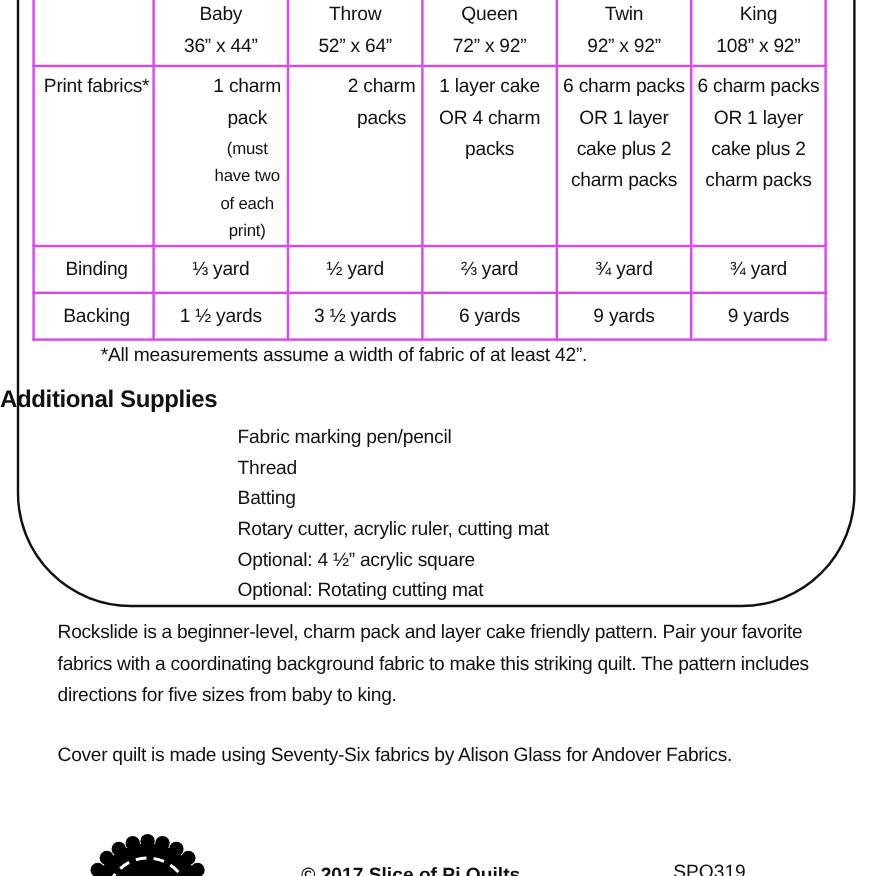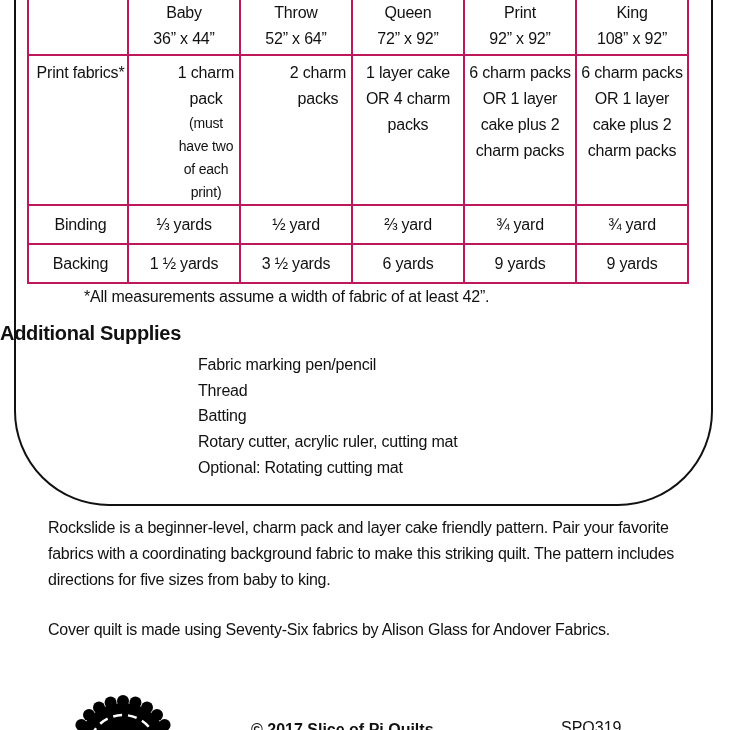--- a/index.html
+++ b/index.html
@@ -27,21 +27,21 @@
   }
   table.req {
     position: absolute;
     left: 27px;
     top: -2px;
     border-collapse: collapse;
     font-size: 16px;
     letter-spacing: -0.2px;
   }
   table.req td, table.req th {
-    border: 2px solid #be185d;
+    border: 2px solid #d946ef;
     padding: 0;
     font-weight: normal;
     text-align: center;
     vertical-align: top;
     line-height: 26px;
   }
   table.req th {
     height: 54px;
     vertical-align: top;
   }
@@ -146,42 +146,42 @@
     </th>
     <th>
       <span class="size-name">Throw</span>
       <span class="size-dim">52” x 64”</span>
     </th>
     <th>
       <span class="size-name">Queen</span>
       <span class="size-dim">72” x 92”</span>
     </th>
     <th>
-      <span class="size-name">Print</span>
+      <span class="size-name">Twin</span>
       <span class="size-dim">92” x 92”</span>
     </th>
     <th>
       <span class="size-name">King</span>
       <span class="size-dim">108” x 92”</span>
     </th>
   </tr>
   <tr class="print">
     <td class="rowlabel">Print fabrics*</td>
     <td>
       <span>1 charm pack</span>
       <span class="sub">(must have two of each print)</span>
     </td>
     <td>2 charm packs</td>
     <td style="padding:4px 12px 1px 12px;">1 layer cake OR 4 charm packs</td>
     <td style="padding:4px 4px 0 4px;">6 charm packs OR 1 layer cake plus 2 charm packs</td>
     <td style="padding:4px 4px 0 4px;">6 charm packs OR 1 layer cake plus 2 charm packs</td>
   </tr>
   <tr class="short">
     <td class="rowlabel">Binding</td>
-    <td>⅓ yards</td>
+    <td>⅓ yard</td>
     <td>½ yard</td>
     <td>⅔ yard</td>
     <td>¾ yard</td>
     <td>¾ yard</td>
   </tr>
   <tr class="short">
     <td class="rowlabel">Backing</td>
     <td>1 ½ yards</td>
     <td>3 ½ yards</td>
     <td>6 yards</td>
@@ -192,20 +192,21 @@
   </table>
 
 <div class="note">*All measurements assume a width of fabric of at least 42”.</div>
 
 <div class="supplies-title">Additional Supplies</div>
 <ul class="supplies-list">
   <li>Fabric marking pen/pencil</li>
   <li>Thread</li>
   <li>Batting</li>
   <li>Rotary cutter, acrylic ruler, cutting mat</li>
+  <li>Optional: 4 ½” acrylic square</li>
   <li>Optional: Rotating cutting mat</li>
 </ul>
 
 <p class="desc">Rockslide is a beginner-level, charm pack and layer cake friendly pattern. Pair your favorite fabrics with a coordinating background fabric to make this striking quilt. The pattern includes directions for five sizes from baby to king.</p>
 <p class="cover">Cover quilt is made using Seventy-Six fabrics by Alison Glass for Andover Fabrics.</p>
 
 <svg class="seal" viewBox="0 0 110 110">
   <g fill="#000">
     <circle cx="55" cy="55" r="46"></circle>
     <g id="scallops">

